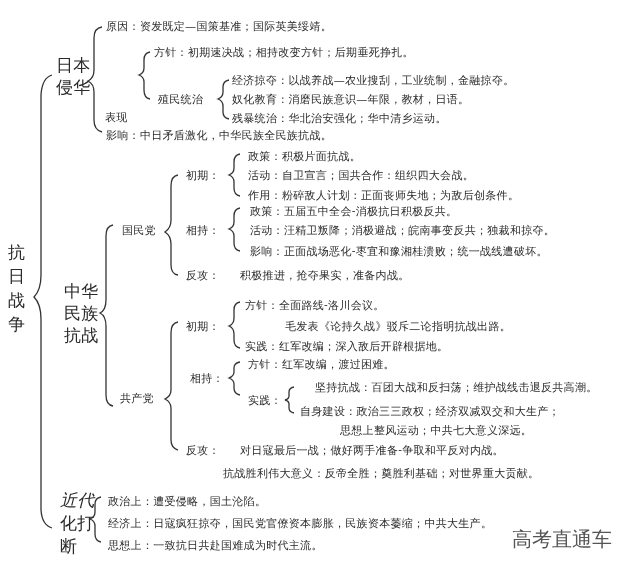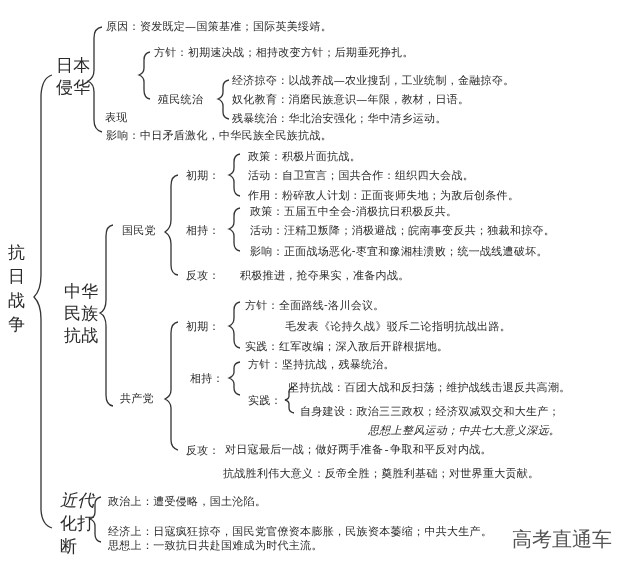--- a/index.html
+++ b/index.html
@@ -74,29 +74,29 @@
 <div class="t" style="left:250px;top:244px;">影响：正面战场恶化-枣宜和豫湘桂溃败；统一战线遭破坏。</div>
 <div class="t" style="left:186px;top:268px;">反攻：</div>
 <div class="t" style="left:240px;top:268px;">积极推进，抢夺果实，准备内战。</div>
 
 <div class="t" style="left:120px;top:391px;">共产党</div>
 <div class="t" style="left:186px;top:319px;">初期：</div>
 <div class="t" style="left:245px;top:298px;">方针：全面路线-洛川会议。</div>
 <div class="t" style="left:285px;top:319px;">毛发表《论持久战》驳斥二论指明抗战出路。</div>
 <div class="t" style="left:245px;top:339px;">实践：红军改编；深入敌后开辟根据地。</div>
 <div class="t" style="left:190px;top:371px;">相持：</div>
-<div class="t" style="left:248px;top:357px;">方针：坚持抗战，残暴统治。</div>
+<div class="t" style="left:248px;top:357px;">方针：红军改编，渡过困难。</div>
 <div class="t" style="left:248px;top:393px;">实践：</div>
-<div class="t" style="left:288px;top:380px;">坚持抗战：百团大战和反扫荡；维护战线击退反共高潮。</div>
+<div class="t" style="left:315px;top:380px;">坚持抗战：百团大战和反扫荡；维护战线击退反共高潮。</div>
 <div class="t" style="left:300px;top:404px;">自身建设：政治三三政权；经济双减双交和大生产；</div>
-<div class="t" style="left:368px;top:423px;font-style:italic;">思想上整风运动；中共七大意义深远。</div>
+<div class="t" style="left:340px;top:423px;">思想上整风运动；中共七大意义深远。</div>
 <div class="t" style="left:186px;top:443px;">反攻：</div>
-<div class="t" style="left:225px;top:443px;font-family:Liberation Mono, monospace;">对日寇最后一战；做好两手准备-争取和平反对内战。</div>
+<div class="t" style="left:240px;top:443px;">对日寇最后一战；做好两手准备-争取和平反对内战。</div>
 <div class="t" style="left:186px;top:466px;margin-left:37px;">抗战胜利伟大意义：反帝全胜；奠胜利基础；对世界重大贡献。</div>
 
 <div class="t mid" style="left:60px;top:489px;font-style:italic;">近代</div>
 <div class="t mid" style="left:60px;top:512px;">化打</div>
 <div class="t mid" style="left:60px;top:535px;">断</div>
 <div class="t" style="left:108px;top:494px;">政治上：遭受侵略，国土沦陷。</div>
-<div class="t" style="left:108px;top:516px;margin-top:8px;">经济上：日寇疯狂掠夺，国民党官僚资本膨胀，民族资本萎缩；中共大生产。</div>
+<div class="t" style="left:108px;top:516px;">经济上：日寇疯狂掠夺，国民党官僚资本膨胀，民族资本萎缩；中共大生产。</div>
 <div class="t" style="left:108px;top:538px;">思想上：一致抗日共赴国难成为时代主流。</div>
 
 <div class="wm" style="left:512px;top:526px;">高考直通车</div>
 
 </body></html>

